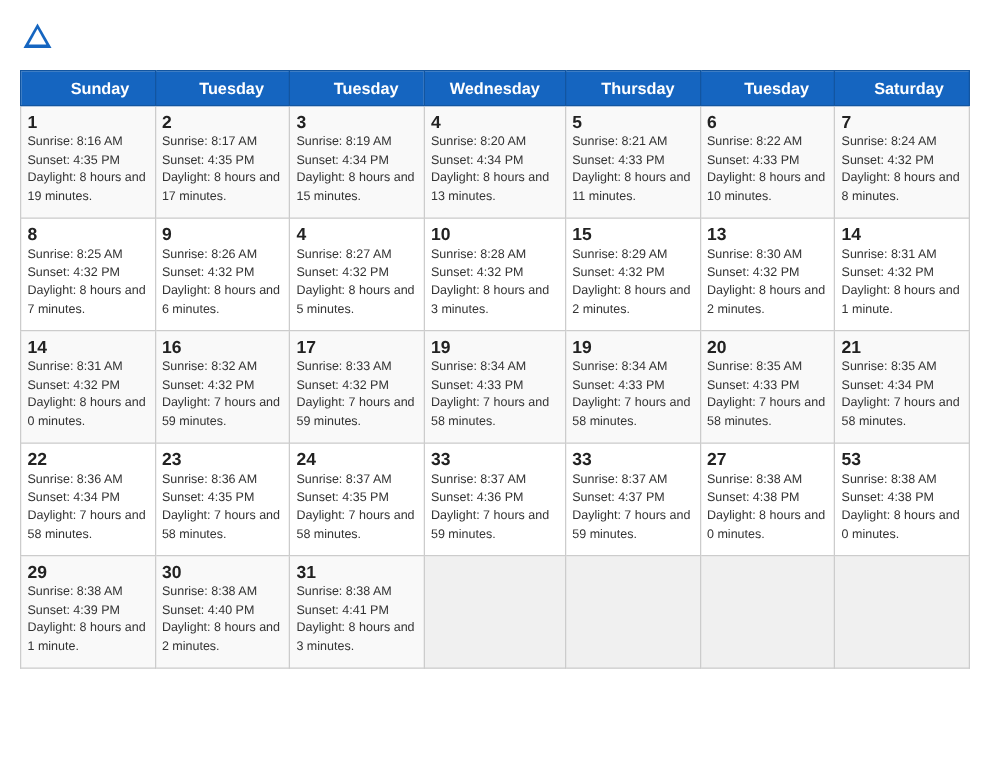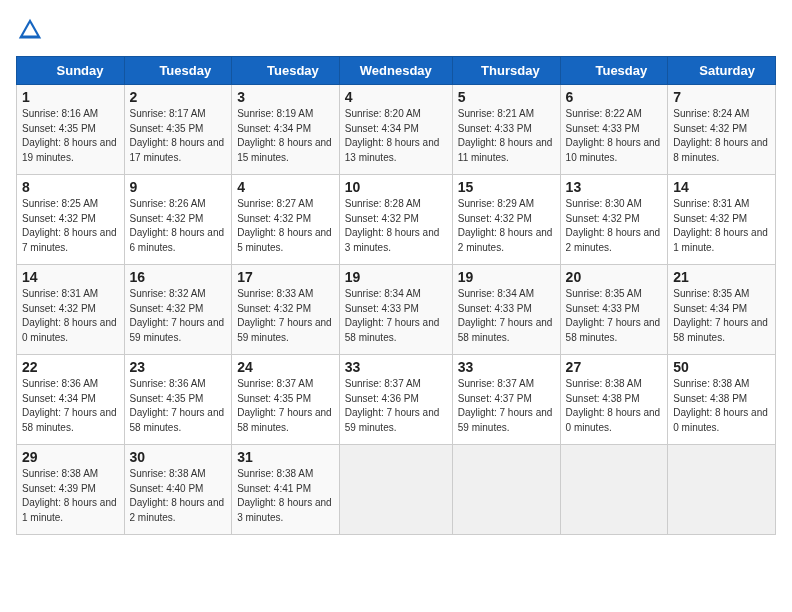--- a/index.html
+++ b/index.html
@@ -230,21 +230,21 @@
         </td>
         <td>
           <span class="day-num">33</span>
           <div class="day-detail">Sunrise: 8:37 AM<br>Sunset: 4:37 PM<br>Daylight: 7 hours and 59 minutes.</div>
         </td>
         <td>
           <span class="day-num">27</span>
           <div class="day-detail">Sunrise: 8:38 AM<br>Sunset: 4:38 PM<br>Daylight: 8 hours and 0 minutes.</div>
         </td>
         <td>
-          <span class="day-num">50</span>
+          <span class="day-num">53</span>
           <div class="day-detail">Sunrise: 8:38 AM<br>Sunset: 4:38 PM<br>Daylight: 8 hours and 0 minutes.</div>
         </td>
       </tr>
       <tr>
         <td>
           <span class="day-num">29</span>
           <div class="day-detail">Sunrise: 8:38 AM<br>Sunset: 4:39 PM<br>Daylight: 8 hours and 1 minute.</div>
         </td>
         <td>
           <span class="day-num">30</span>

